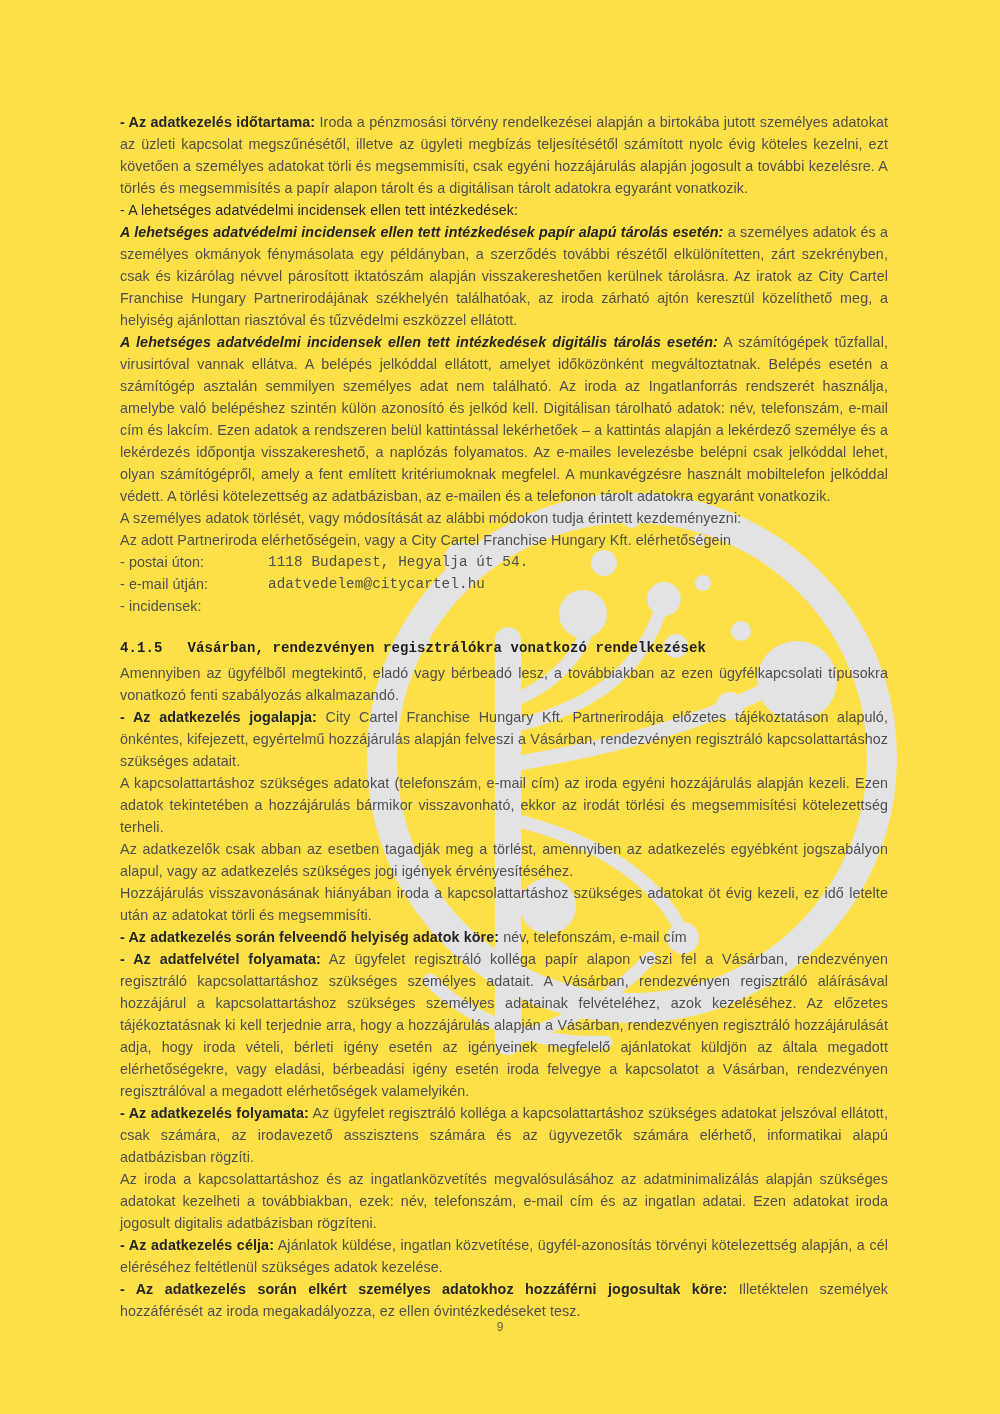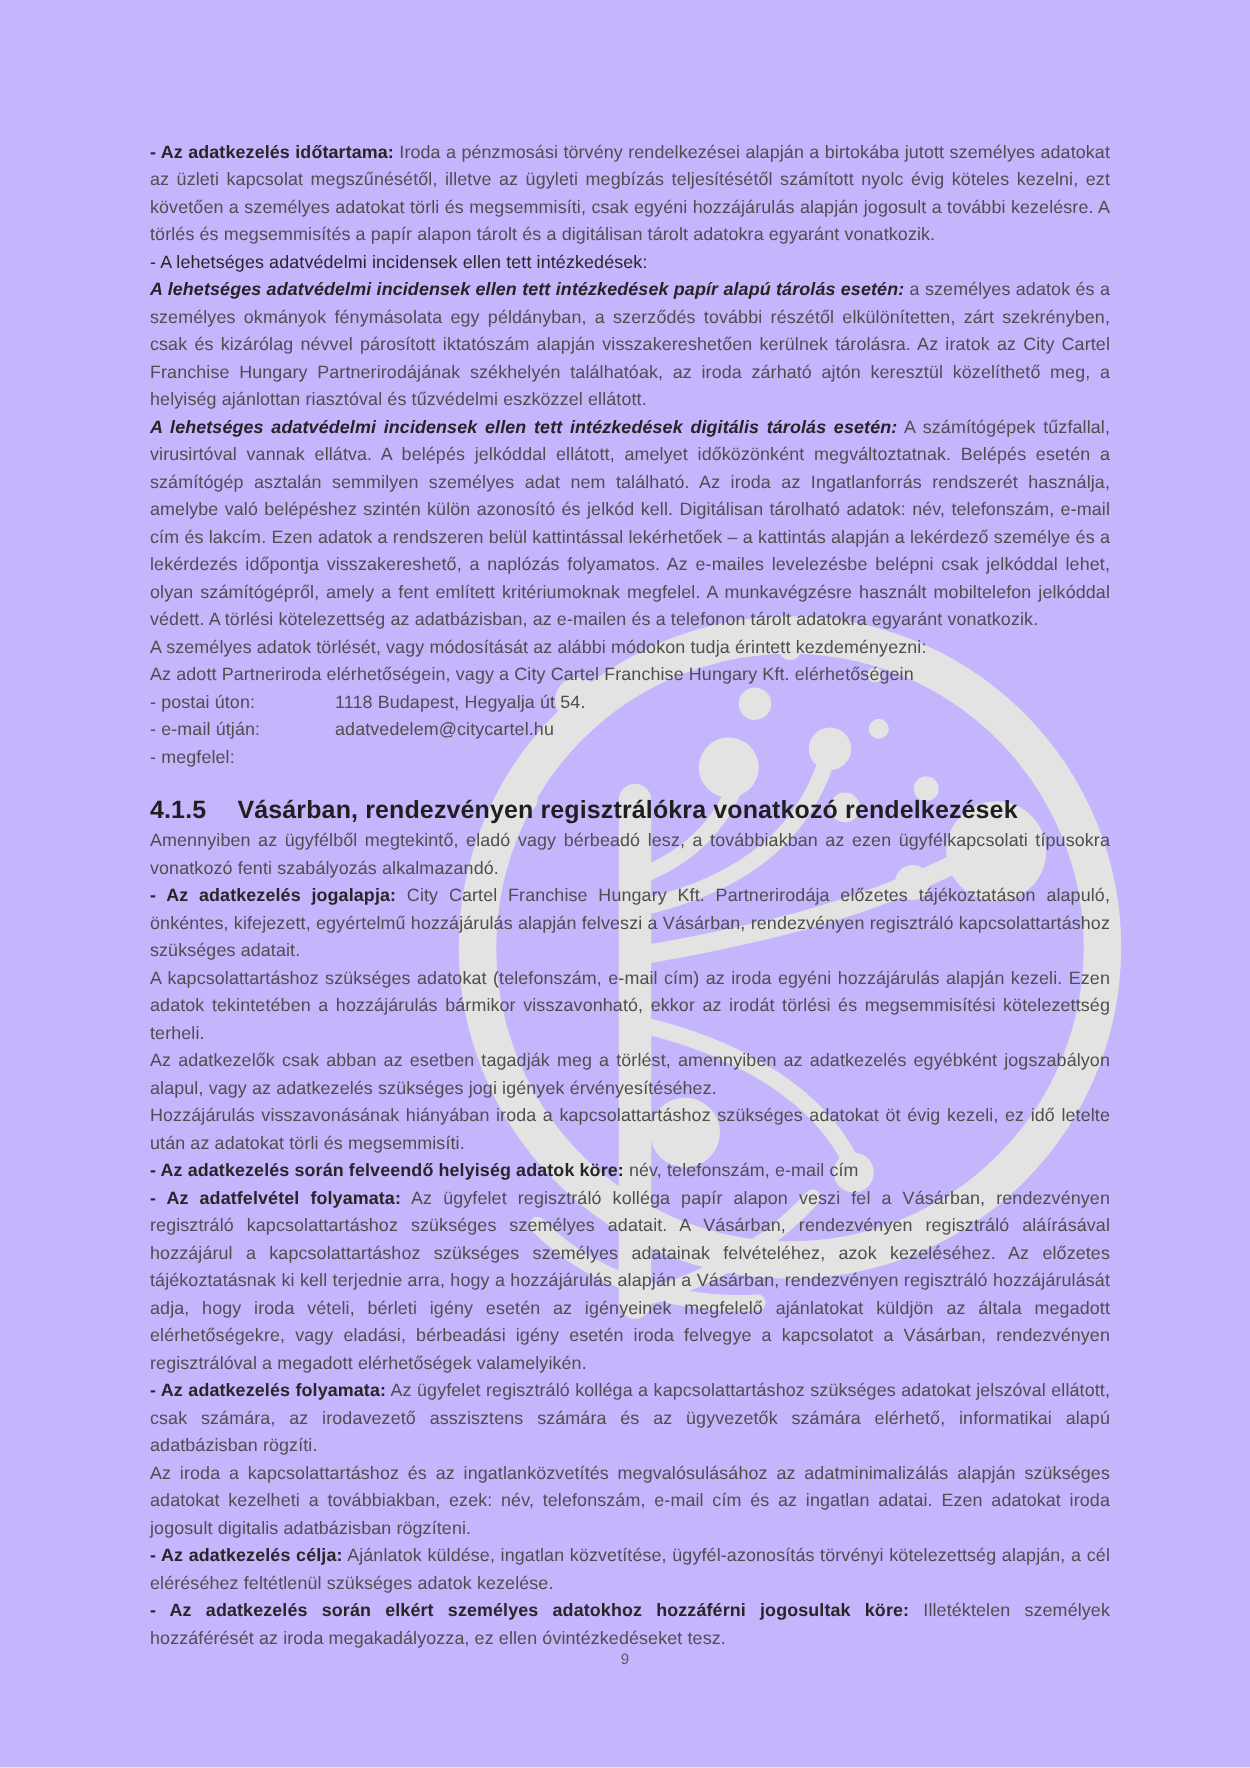--- a/index.html
+++ b/index.html
@@ -1,21 +1,21 @@
 <!DOCTYPE html>
 <html lang="hu"><head>
 <meta charset="utf-8">
 <title>Adatkezelési szabályzat – 9. oldal</title>
 <style>
   html, body { margin: 0; padding: 0; background: #ffffff; }
   .page {
     position: relative;
     width: 1000px;
     height: 1414px;
-    background: #c4b5fd;
+    background: #fde047;
     overflow: hidden;
     font-family: "Liberation Sans", sans-serif;
   }
   .watermark {
     position: absolute;
     left: 0; top: 0;
     width: 1000px; height: 1414px;
     z-index: 0;
     pointer-events: none;
   }
@@ -30,27 +30,28 @@
     letter-spacing: 0.1px;
     color: #4e4e4e;
   }
   .content p { margin: 0; }
   .j { text-align: justify; }
   .b  { font-weight: bold; color: #262626; }
   .bi { font-weight: bold; font-style: italic; color: #242424; }
   .boldline { font-weight: normal; color: #262626; }
   .contact-row { display: flex; align-items: center; }
   .contact-label { flex: 0 0 148px; }
-  .contact-value { flex: 1; }
+  .contact-value { flex: 1; font-family: Liberation Mono, monospace; }
   .section-heading {
     margin: 19px 0 2px 0;
-    font-size: 20px;
+    font-size: 14px;
     line-height: 24px;
     font-weight: bold;
     color: #1f1f1f;
+    font-family: Liberation Mono, monospace;
   }
   .section-heading .hnum { margin-right: 25px; }
   .pagenum {
     position: absolute;
     left: 0;
     bottom: 80px;
     width: 100%;
     text-align: center;
     font-size: 12px;
     color: #5c5c5c;
@@ -107,21 +108,21 @@
 
     <div class="contact-row">
       <span class="contact-label">- postai úton:</span>
       <span class="contact-value">1118 Budapest, Hegyalja út 54.</span>
     </div>
     <div class="contact-row">
       <span class="contact-label">- e-mail útján:</span>
       <span class="contact-value">adatvedelem@citycartel.hu</span>
     </div>
     <div class="contact-row">
-      <span class="contact-label">- megfelel:</span>
+      <span class="contact-label">- incidensek:</span>
     </div>
 
     <h2 class="section-heading"><span class="hnum">4.1.5</span><span class="htitle">Vásárban, rendezvényen regisztrálókra vonatkozó rendelkezések</span></h2>
 
     <p class="j">Amennyiben az ügyfélből megtekintő, eladó vagy bérbeadó lesz, a továbbiakban az ezen ügyfélkapcsolati típusokra vonatkozó fenti szabályozás alkalmazandó.</p>
 
     <p class="j"><span class="b">- Az adatkezelés jogalapja:</span><span> City Cartel Franchise Hungary Kft. Partnerirodája előzetes tájékoztatáson alapuló, önkéntes, kifejezett, egyértelmű hozzájárulás alapján felveszi a Vásárban, rendezvényen regisztráló kapcsolattartáshoz szükséges adatait.</span></p>
 
     <p class="j">A kapcsolattartáshoz szükséges adatokat (telefonszám, e-mail cím) az iroda egyéni hozzájárulás alapján kezeli. Ezen adatok tekintetében a hozzájárulás bármikor visszavonható, ekkor az irodát törlési és megsemmisítési kötelezettség terheli.</p>
 

